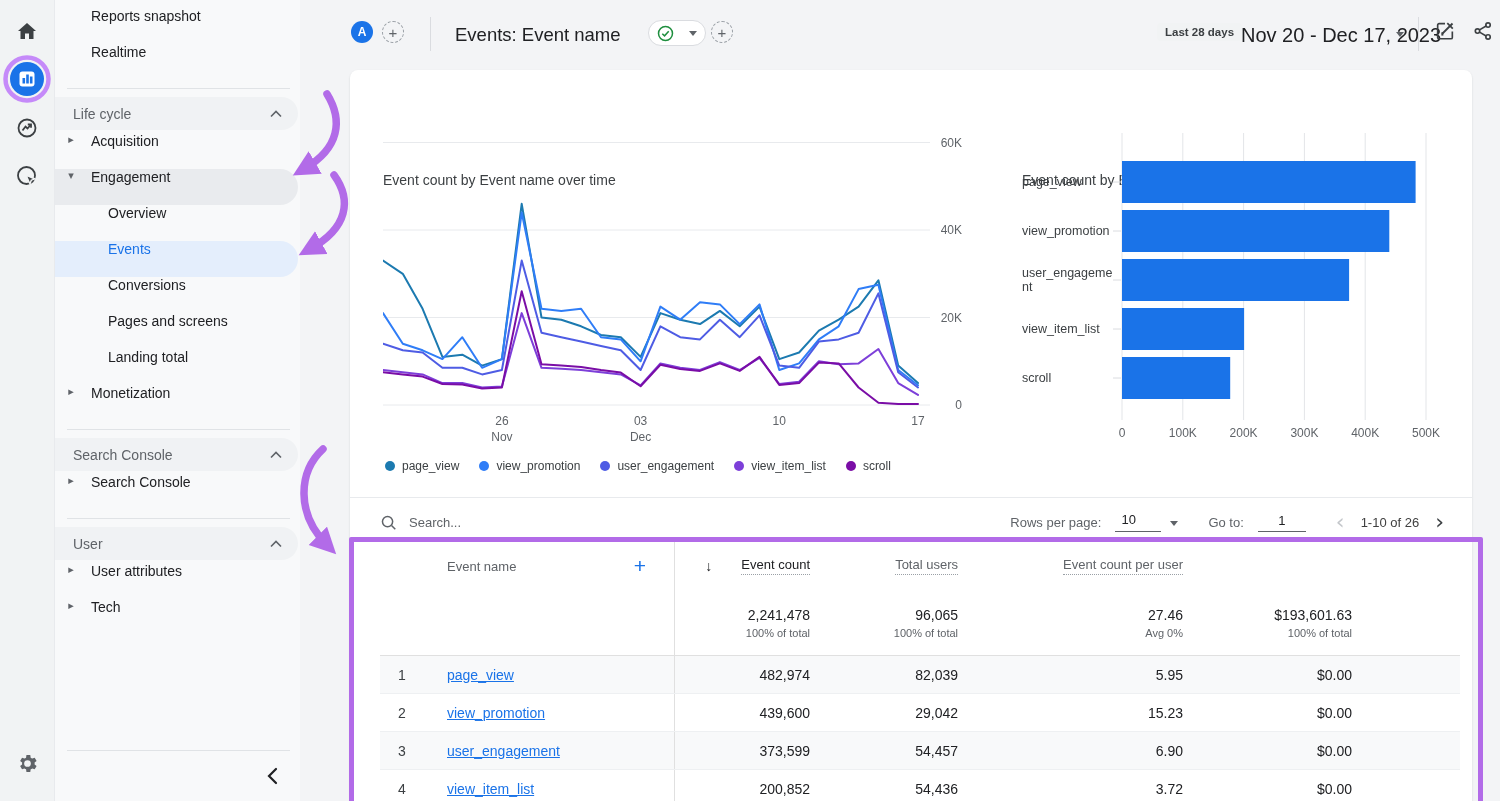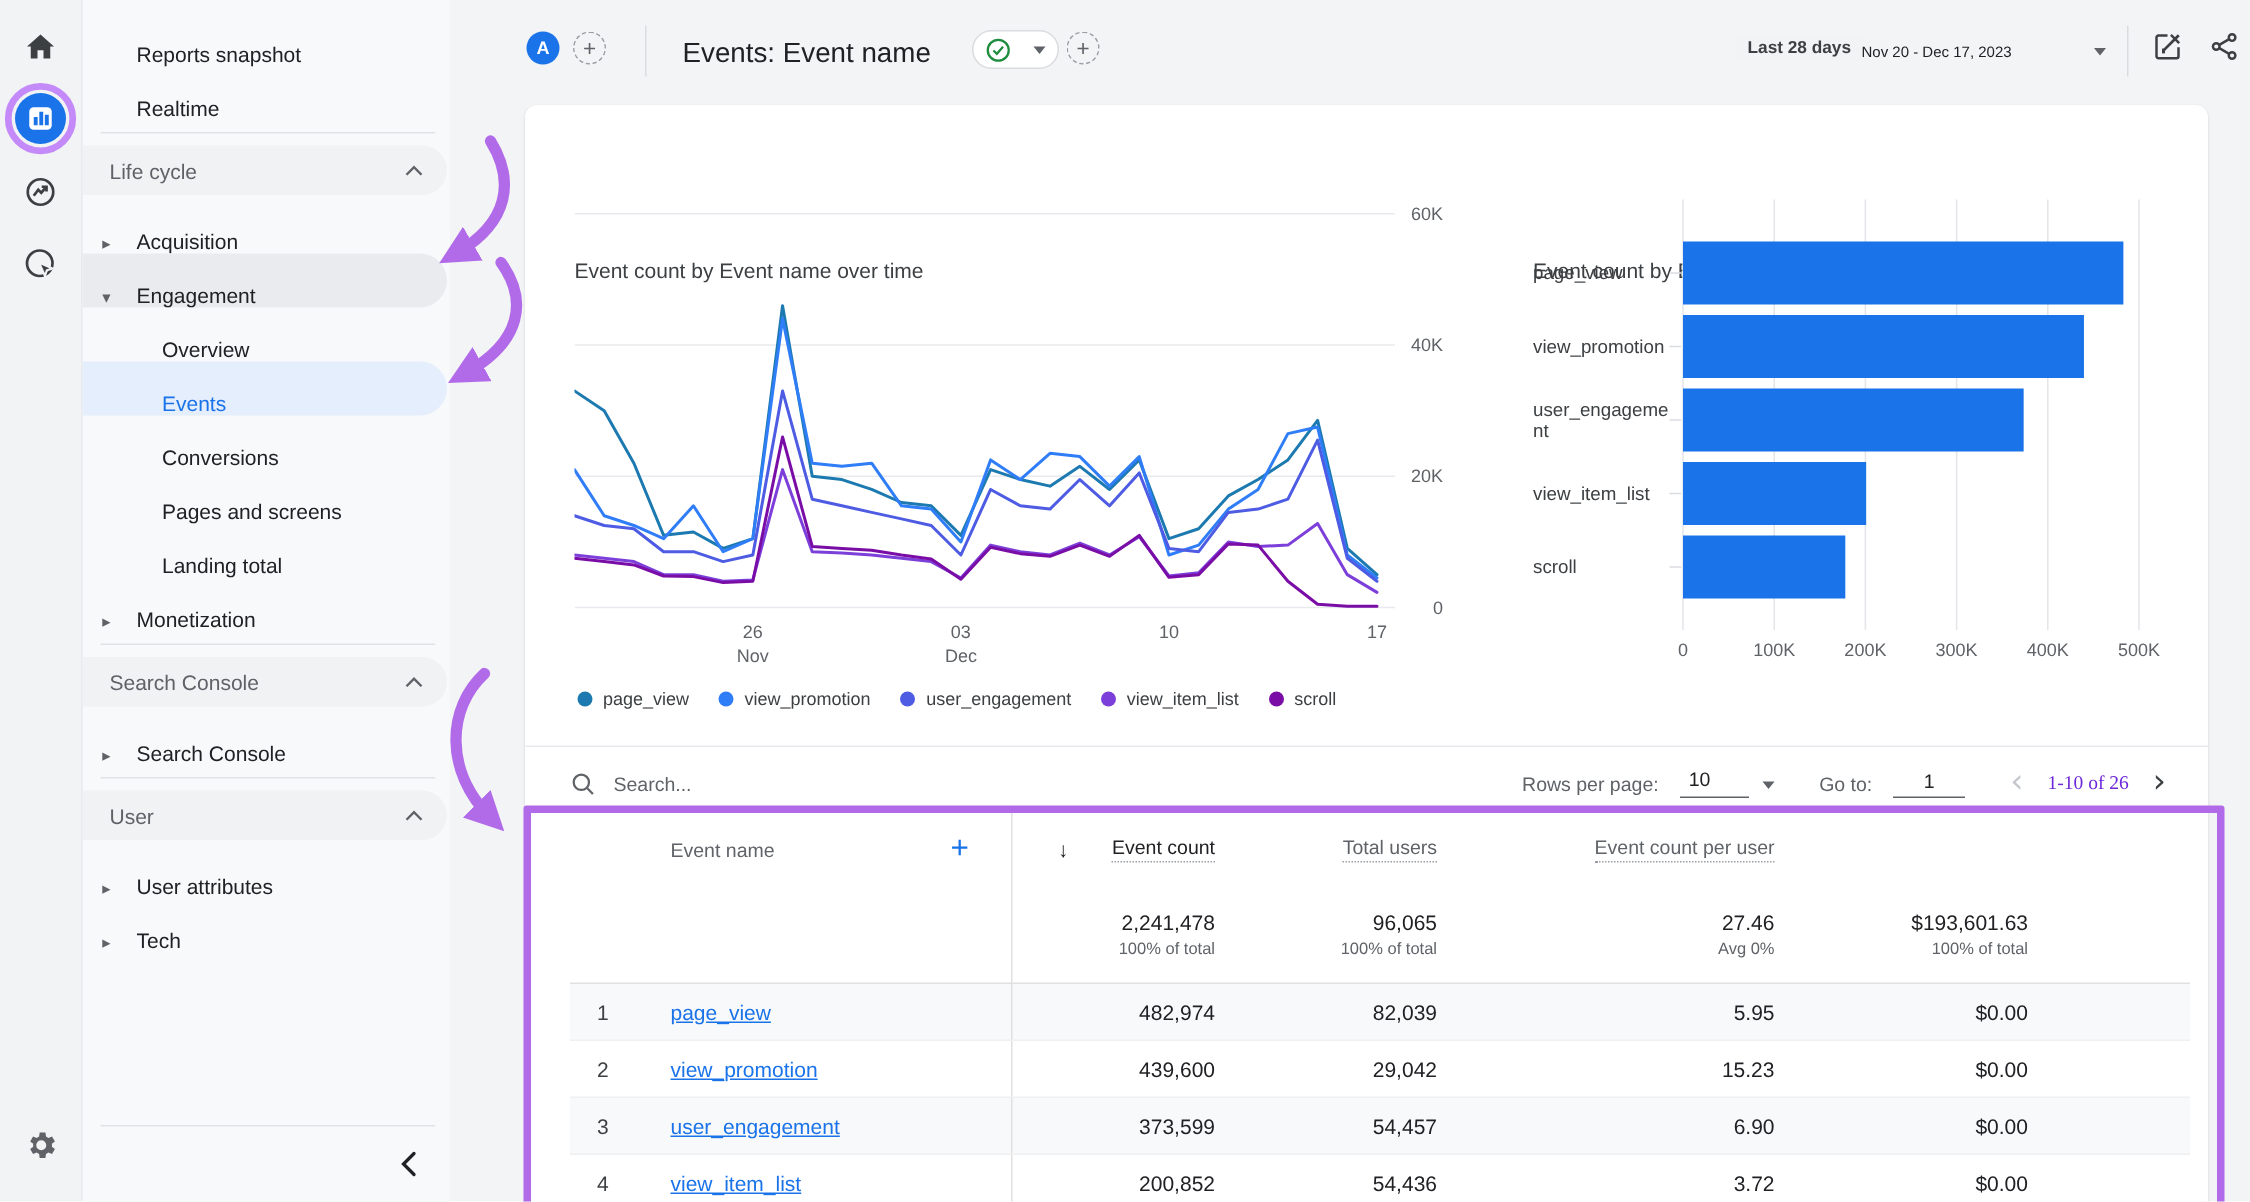--- a/index.html
+++ b/index.html
@@ -9,21 +9,21 @@
     font-family:"Liberation Sans",sans-serif;
     color:#202124;
     -webkit-font-smoothing:antialiased;
   }
   
   #rail{position:absolute;left:0;top:0;width:54px;height:801px;background:#f1f3f4;border-right:1px solid #e8eaed;z-index:5;}
   .rail-btn{position:absolute;left:0;width:54px;height:48px;display:flex;align-items:center;justify-content:center;cursor:pointer;}
   
   #sidebar{position:absolute;left:55px;top:0;width:245px;height:801px;background:#f8f9fa;z-index:4;}
   #sb-list{padding-top:8px;font-size:14px;}
-  .sb-item{position:relative;height:36px;display:flex;align-items:flex-end;cursor:pointer;margin-right:2px;}
+  .sb-item{position:relative;height:36px;display:flex;align-items:flex-start;cursor:pointer;margin-right:2px;}
   .sb-item .tri{position:absolute;left:10px;font-size:11px;color:#5f6368;width:12px;text-align:center;}
   .sb-item .lbl{padding-left:36px;color:#202124;}
   .sb-item.sub .lbl{padding-left:53px;}
   .sb-item.hl-gray{background:#e9ebee;border-radius:0 20px 20px 0;}
   .sb-item.hl-blue{background:#e4eefc;border-radius:0 20px 20px 0;}
   .sb-item.hl-blue .lbl{color:#1a73e8;}
   .sb-header{position:relative;height:33px;margin:5px 2px 3px 0;display:flex;align-items:center;
     background:#f0f2f4;border-radius:0 20px 20px 0;cursor:pointer;}
   .sb-header .lbl{padding-left:18px;color:#5f6368;font-size:14px;}
   .sb-header .chev{position:absolute;right:16px;top:13px;}
@@ -36,21 +36,21 @@
   #avatar{left:51px;top:21px;width:22px;height:22px;border-radius:50%;background:#1a73e8;color:#fff;
     font-size:12px;font-weight:bold;justify-content:center;cursor:pointer;}
   .plus-circle{width:22px;height:22px;border-radius:50%;border:1px dashed #9aa0a6;color:#5f6368;
     justify-content:center;font-size:15px;cursor:pointer;box-sizing:border-box;}
   #tb-div1{left:130px;top:17px;height:34px;border-left:1px solid #dadce0;}
   #page-title{left:155px;top:0;height:70px;font-size:18.5px;color:#202124;}
   #check-pill{left:348px;top:20px;height:26px;width:58px;border:1px solid #dadce0;border-radius:14px;
     justify-content:space-between;padding:0 8px;box-sizing:border-box;cursor:pointer;background:#fff;}
   .caret{width:0;height:0;border-left:4.5px solid transparent;border-right:4.5px solid transparent;border-top:5px solid #5f6368;}
   #date-chip{left:857px;top:23px;background:#f1f3f4;border-radius:4px;padding:3px 8px;font-size:11.5px;font-weight:bold;color:#3c4043;}
-  #date-range{left:941px;top:0;height:70px;font-size:10px;color:#202124;cursor:pointer;}
+  #date-range{left:941px;top:0;height:70px;font-size:20px;color:#202124;cursor:pointer;}
   #date-caret{left:1096px;top:32px;}
   #tb-div2{left:1118px;top:17px;height:34px;border-left:1px solid #dadce0;}
   .tb-icon{cursor:pointer;}
   
   #card{position:absolute;left:350px;top:70px;width:1122px;height:780px;background:#fff;border-radius:8px;
     box-shadow:0 1px 2px rgba(60,64,67,.18);}
   .chart-title{position:absolute;font-size:14px;color:#3c4043;}
   #line-title{left:33px;top:102px;}
   #bar-title{left:672px;top:102px;}
   #line-svg{position:absolute;left:33px;top:63px;}
@@ -63,21 +63,21 @@
   #controls{position:absolute;left:30px;right:26px;top:433px;height:38px;display:flex;align-items:center;justify-content:space-between;}
   #search-box{display:flex;align-items:center;gap:10px;}
   #search-input{border:none;outline:none;background:transparent;font-size:13px;width:220px;color:#202124;font-family:"Liberation Sans",sans-serif;}
   #search-input::placeholder{color:#5f6368;}
   #pager{display:flex;align-items:center;gap:14px;font-size:13px;color:#5f6368;}
   .num-ul{display:inline-block;min-width:38px;border-bottom:1px solid #5f6368;padding:0 2px 4px 6px;color:#202124;font-size:13px;}
   #goto-input{width:44px;border:none;border-bottom:1px solid #5f6368;outline:none;text-align:center;font-size:13px;
     background:transparent;color:#202124;font-family:"Liberation Sans",sans-serif;padding-bottom:3px;}
   .pg-chev{font-size:22px;line-height:1;padding:0 2px;cursor:pointer;color:#3c4043;font-family:"DejaVu Sans",sans-serif;}
   .pg-chev.disabled{color:#c4c7cb;}
-  #range-text{color:#6d28d9;font-family:Liberation Serif, serif;}
+  #range-text{color:#404040;}
   
   #table{position:absolute;left:30px;right:12px;top:471px;font-size:14px;}
   .trow,.thead,.ttotals{display:flex;align-items:stretch;}
   .tname{flex:0 0 295px;border-right:1px solid #e0e0e0;display:flex;align-items:center;box-sizing:border-box;}
   .tcell{display:flex;align-items:center;justify-content:flex-end;text-align:right;box-sizing:border-box;}
   .cm0{width:135px;}.cm1{width:148px;}.cm2{width:225px;}.cm3{width:169px;}
   .thead{height:50px;}
   .thead .th-label{font-size:13px;color:#5f6368;border-bottom:1px dotted #9aa0a6;padding-bottom:2px;cursor:pointer;margin-left:24px;}
   .thead .sorted .th-label{color:#202124;}
   .sort-arrow{color:#202124;margin-right:5px;font-size:14px;}

